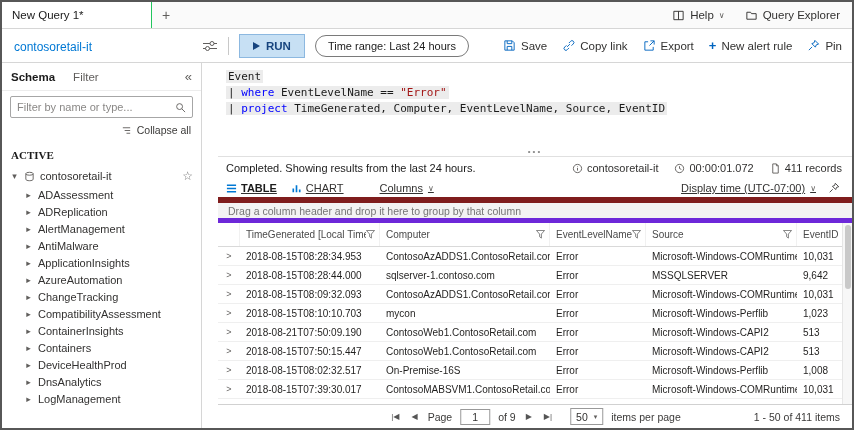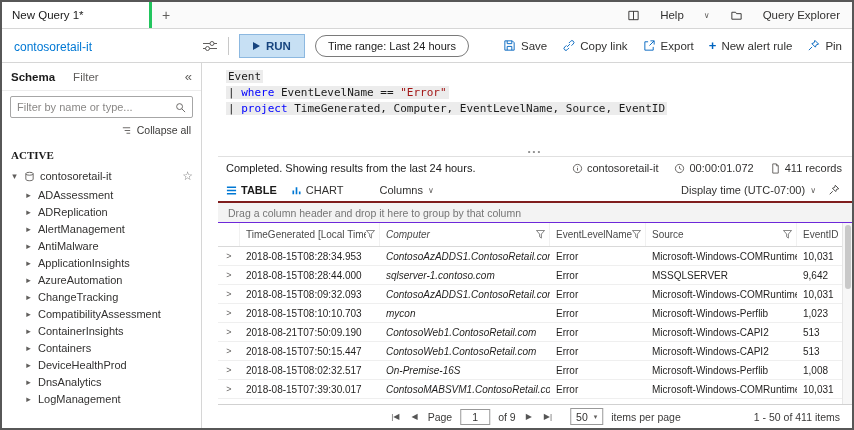--- a/index.html
+++ b/index.html
@@ -2,24 +2,24 @@
 <html><head>
 <meta charset="utf-8">
 <style>
   * { box-sizing: border-box; margin: 0; padding: 0; }
   html,body { width:854px; height:430px; }
   body { font-family:"Liberation Sans","DejaVu Sans",sans-serif; color:#323130; background:#fff; }
   .app { width:854px; height:430px; border:2px solid #575757; background:#fff; display:flex; flex-direction:column; overflow:hidden; }
 
   
   .tabbar { flex:0 0 27px; display:flex; align-items:stretch; background:#fafafa; border-bottom:1px solid #d6d6d6; font-size:11.5px; }
-  .query-tab { width:150px; background:#fff; border-right:3px solid #22c55e; display:flex; align-items:center; padding:0 10px; color:#1b1b1b; cursor:pointer; }
+  .query-tab { width:150px; background:#fff; border-right:1px solid #22c55e; display:flex; align-items:center; padding:0 10px; color:#1b1b1b; cursor:pointer; }
   .new-tab { width:28px; display:flex; align-items:center; justify-content:center; font-size:14px; color:#605e5c; cursor:pointer; }
   .tabbar-right { margin-left:auto; display:flex; align-items:center; gap:20px; padding-right:12px; }
-  .tb-item { display:flex; align-items:center; gap:20px; color:#323130; cursor:pointer; }
+  .tb-item { display:flex; align-items:center; gap:5px; color:#323130; cursor:pointer; }
   .caret { font-size:8px; color:#605e5c; }
 
   
   .cmdbar { flex:0 0 34px; display:flex; align-items:center; border-bottom:1px solid #d6d6d6; background:#fff; }
   .ws-cell { width:200px; flex:0 0 200px; padding-left:12px; }
   .ws-link { color:#0078d4; font-size:12px; text-decoration:none; cursor:pointer; }
   .cmd-left { display:flex; align-items:center; gap:10px; }
   .vdiv { width:1px; height:18px; background:#c8c8c8; }
   .run-btn { display:flex; align-items:center; gap:6px; height:24px; padding:0 13px; background:#c7e0f4; border:1px solid #8cb8e0; color:#17447e; font-weight:700; font-size:11.5px; font-family:inherit; cursor:pointer; }
   .play-tri { width:0; height:0; border-left:7px solid #17447e; border-top:4.5px solid transparent; border-bottom:4.5px solid transparent; }
@@ -56,41 +56,41 @@
   .code-hl { background:#ececec; padding:0 2px; }
   .tok-pl { color:#1b1b1b; }
   .tok-kw { color:#0000ff; }
   .tok-str { color:#a31515; }
   .splitter-dots { position:absolute; bottom:0; left:50%; transform:translateX(-50%); color:#8a8a8a; font-size:8px; letter-spacing:2px; cursor:row-resize; }
 
   .status-row { flex:0 0 22px; display:flex; align-items:center; padding:0 10px 0 8px; font-size:11px; color:#1b1b1b; }
   .status-right { margin-left:auto; display:flex; align-items:center; gap:16px; }
   .st-item { display:flex; align-items:center; gap:4px; color:#323130; }
 
-  .view-tabs { flex:0 0 24px; display:flex; align-items:center; gap:14px; padding:0 8px; font-size:11px; border-bottom:2px solid #7f1d1d; }
+  .view-tabs { flex:0 0 24px; display:flex; align-items:center; gap:14px; padding:0 8px; font-size:11px; border-bottom:6px solid #7f1d1d;text-decoration:underline; }
   .vt-tab { display:flex; align-items:center; gap:4px; color:#323130; cursor:pointer; }
   .vt-tab.active { font-weight:700; color:#1b1b1b; }
   .vt-dd { display:flex; align-items:center; gap:5px; color:#323130; cursor:pointer;padding-left:22px; }
   .vt-right { margin-left:auto; display:flex; align-items:center; gap:12px; padding-right:4px; }
 
-  .group-bar { flex:0 0 20px; background:#f3f3f3; border-bottom:1px solid #6d28d9; display:flex; align-items:center; padding:0 10px; color:#757575; font-size:10.5px; }
+  .group-bar { flex:0 0 20px; background:#f3f3f3; border-bottom:5px solid #6d28d9; display:flex; align-items:center; padding:0 10px; color:#757575; font-size:10.5px; }
 
   .grid-wrap { flex:1; display:flex; min-height:0; }
   .grid { flex:1; display:flex; flex-direction:column; min-width:0; }
   .hdr { flex:0 0 24px; display:flex; align-items:stretch; border-bottom:1px solid #d9d9d9; font-size:10px; color:#4a4a4a; }
   .hcell { display:flex; align-items:center; padding:0 4px 0 6px; border-right:1px solid #f1f1f1; overflow:hidden; cursor:pointer; }
   .hlabel { flex:1; white-space:nowrap; overflow:hidden; }
   .funnel { display:flex; align-items:center; flex:0 0 auto; cursor:pointer; }
   .rows { display:flex; flex-direction:column; }
   .row { flex:0 0 19px; display:flex; align-items:center; border-bottom:1px solid #efefef; font-size:10px; color:#201f1e; cursor:pointer; }
   .rcell { padding:0 4px 0 6px; white-space:nowrap; overflow:hidden; }
   .exp { color:#605e5c; font-size:9px; text-align:center; padding:0; }
   .col0 { width:22px; flex:0 0 22px; }
   .col1 { width:140px; flex:0 0 140px; }
-  .col2 { width:170px; flex:0 0 170px;font-style:italic; }
+  .col2 { width:170px; flex:0 0 170px; }
   .col3 { width:96px; flex:0 0 96px; }
   .col4 { width:151px; flex:0 0 151px; }
   .col5 { width:60px; flex:0 0 60px; }
   .filler { flex:1; }
   .vscroll { flex:0 0 10px; background:#f7f7f7; border-left:1px solid #e6e6e6; position:relative; }
   .vthumb { position:absolute; top:2px; left:2px; width:6px; height:64px; background:#c9c9c9; border-radius:3px; cursor:grab; }
 
   .pager { flex:0 0 24px; border-top:1px solid #d1d1d1; display:flex; align-items:center; font-size:10.5px; position:relative; color:#323130; }
   .pager-center { position:absolute; left:50%; top:0; height:100%; transform:translateX(-50%); display:flex; align-items:center; gap:8px; white-space:nowrap; }
   .pg-btn { color:#555; font-size:8px; cursor:pointer; padding:0 2px; }

